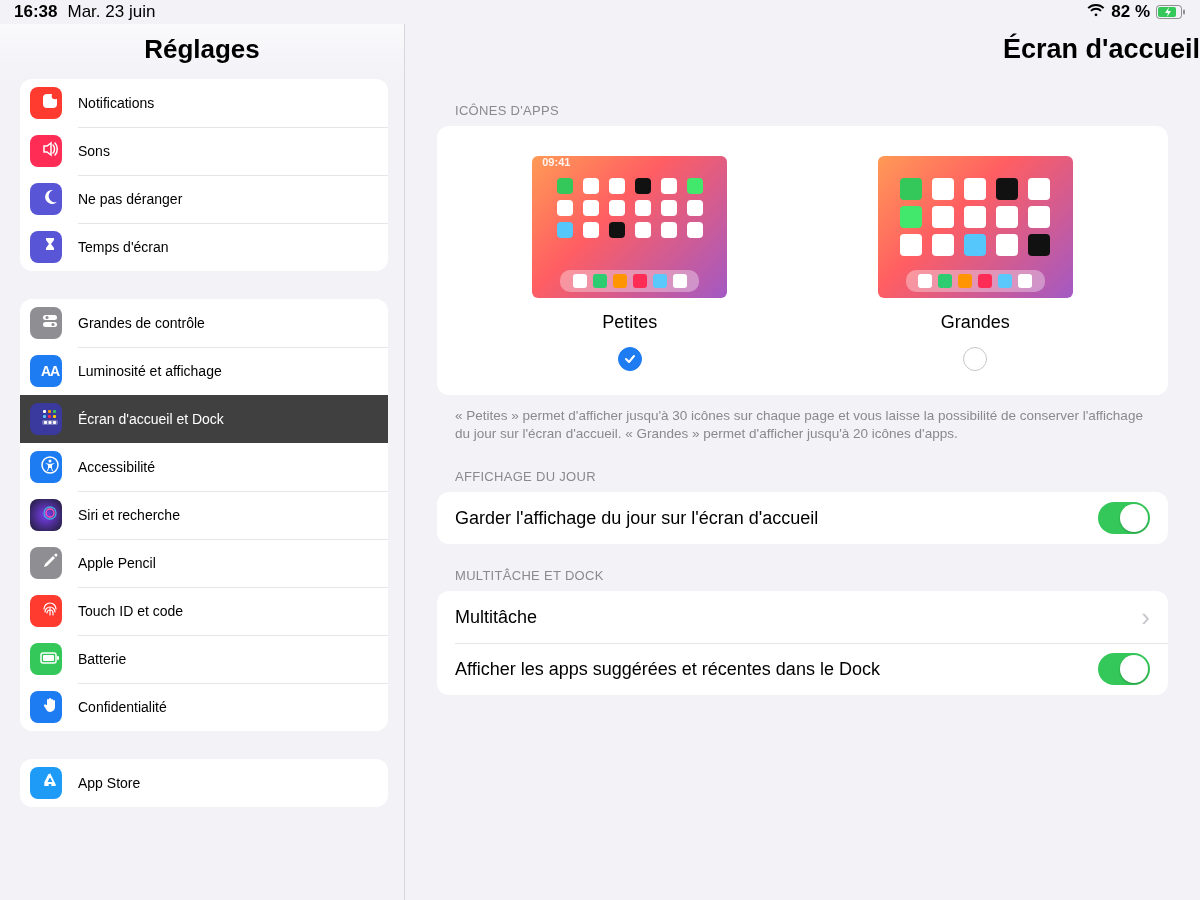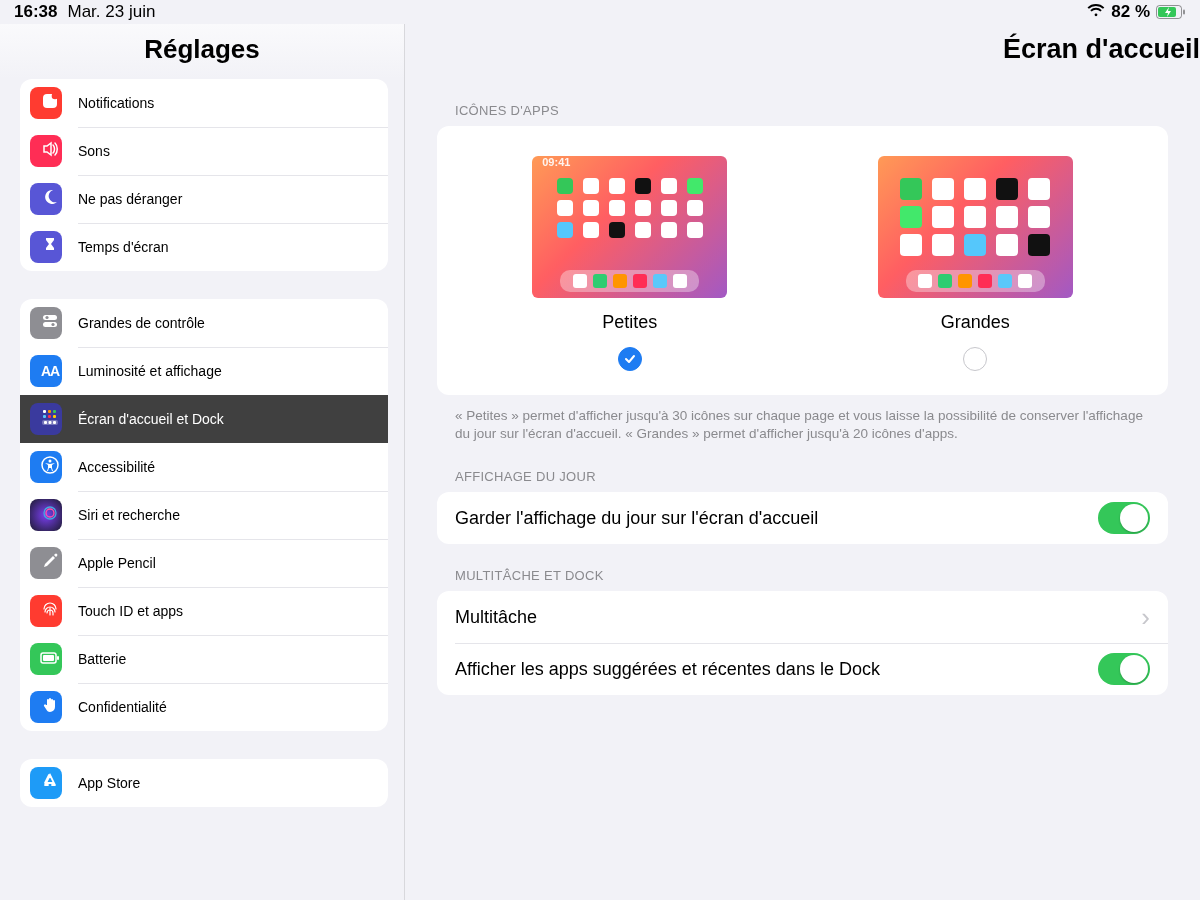--- a/index.html
+++ b/index.html
@@ -190,21 +190,21 @@
                   </svg></span>
               </div>
             <span class="label">Apple Pencil</span>
           </div>
           <div class="row">
             <div class="icon" style="background:#ff3b30">
                 <span><svg width="18" height="18" viewBox="0 0 18 18" fill="none" stroke="#fff" stroke-width="1.2" stroke-linecap="round">
                     <path d="M4 12a5 5 0 0 1 10 0M6 13a3 3 0 0 1 6 0v2M9 8v7M3 9a6 6 0 0 1 12 0"></path>
                   </svg></span>
               </div>
-            <span class="label">Touch ID et apps</span>
+            <span class="label">Touch ID et code</span>
           </div>
           <div class="row">
             <div class="icon" style="background:#34c759">
                 <span><svg width="20" height="12" viewBox="0 0 20 12" fill="#fff">
                     <rect x="1" y="1" width="15" height="10" rx="2" fill="none" stroke="#fff" stroke-width="1.5"></rect>
                     <rect x="3" y="3" width="11" height="6" rx="1"></rect>
                     <rect x="17" y="4" width="2" height="4" rx="1"></rect>
                   </svg></span>
               </div>
             <span class="label">Batterie</span>

